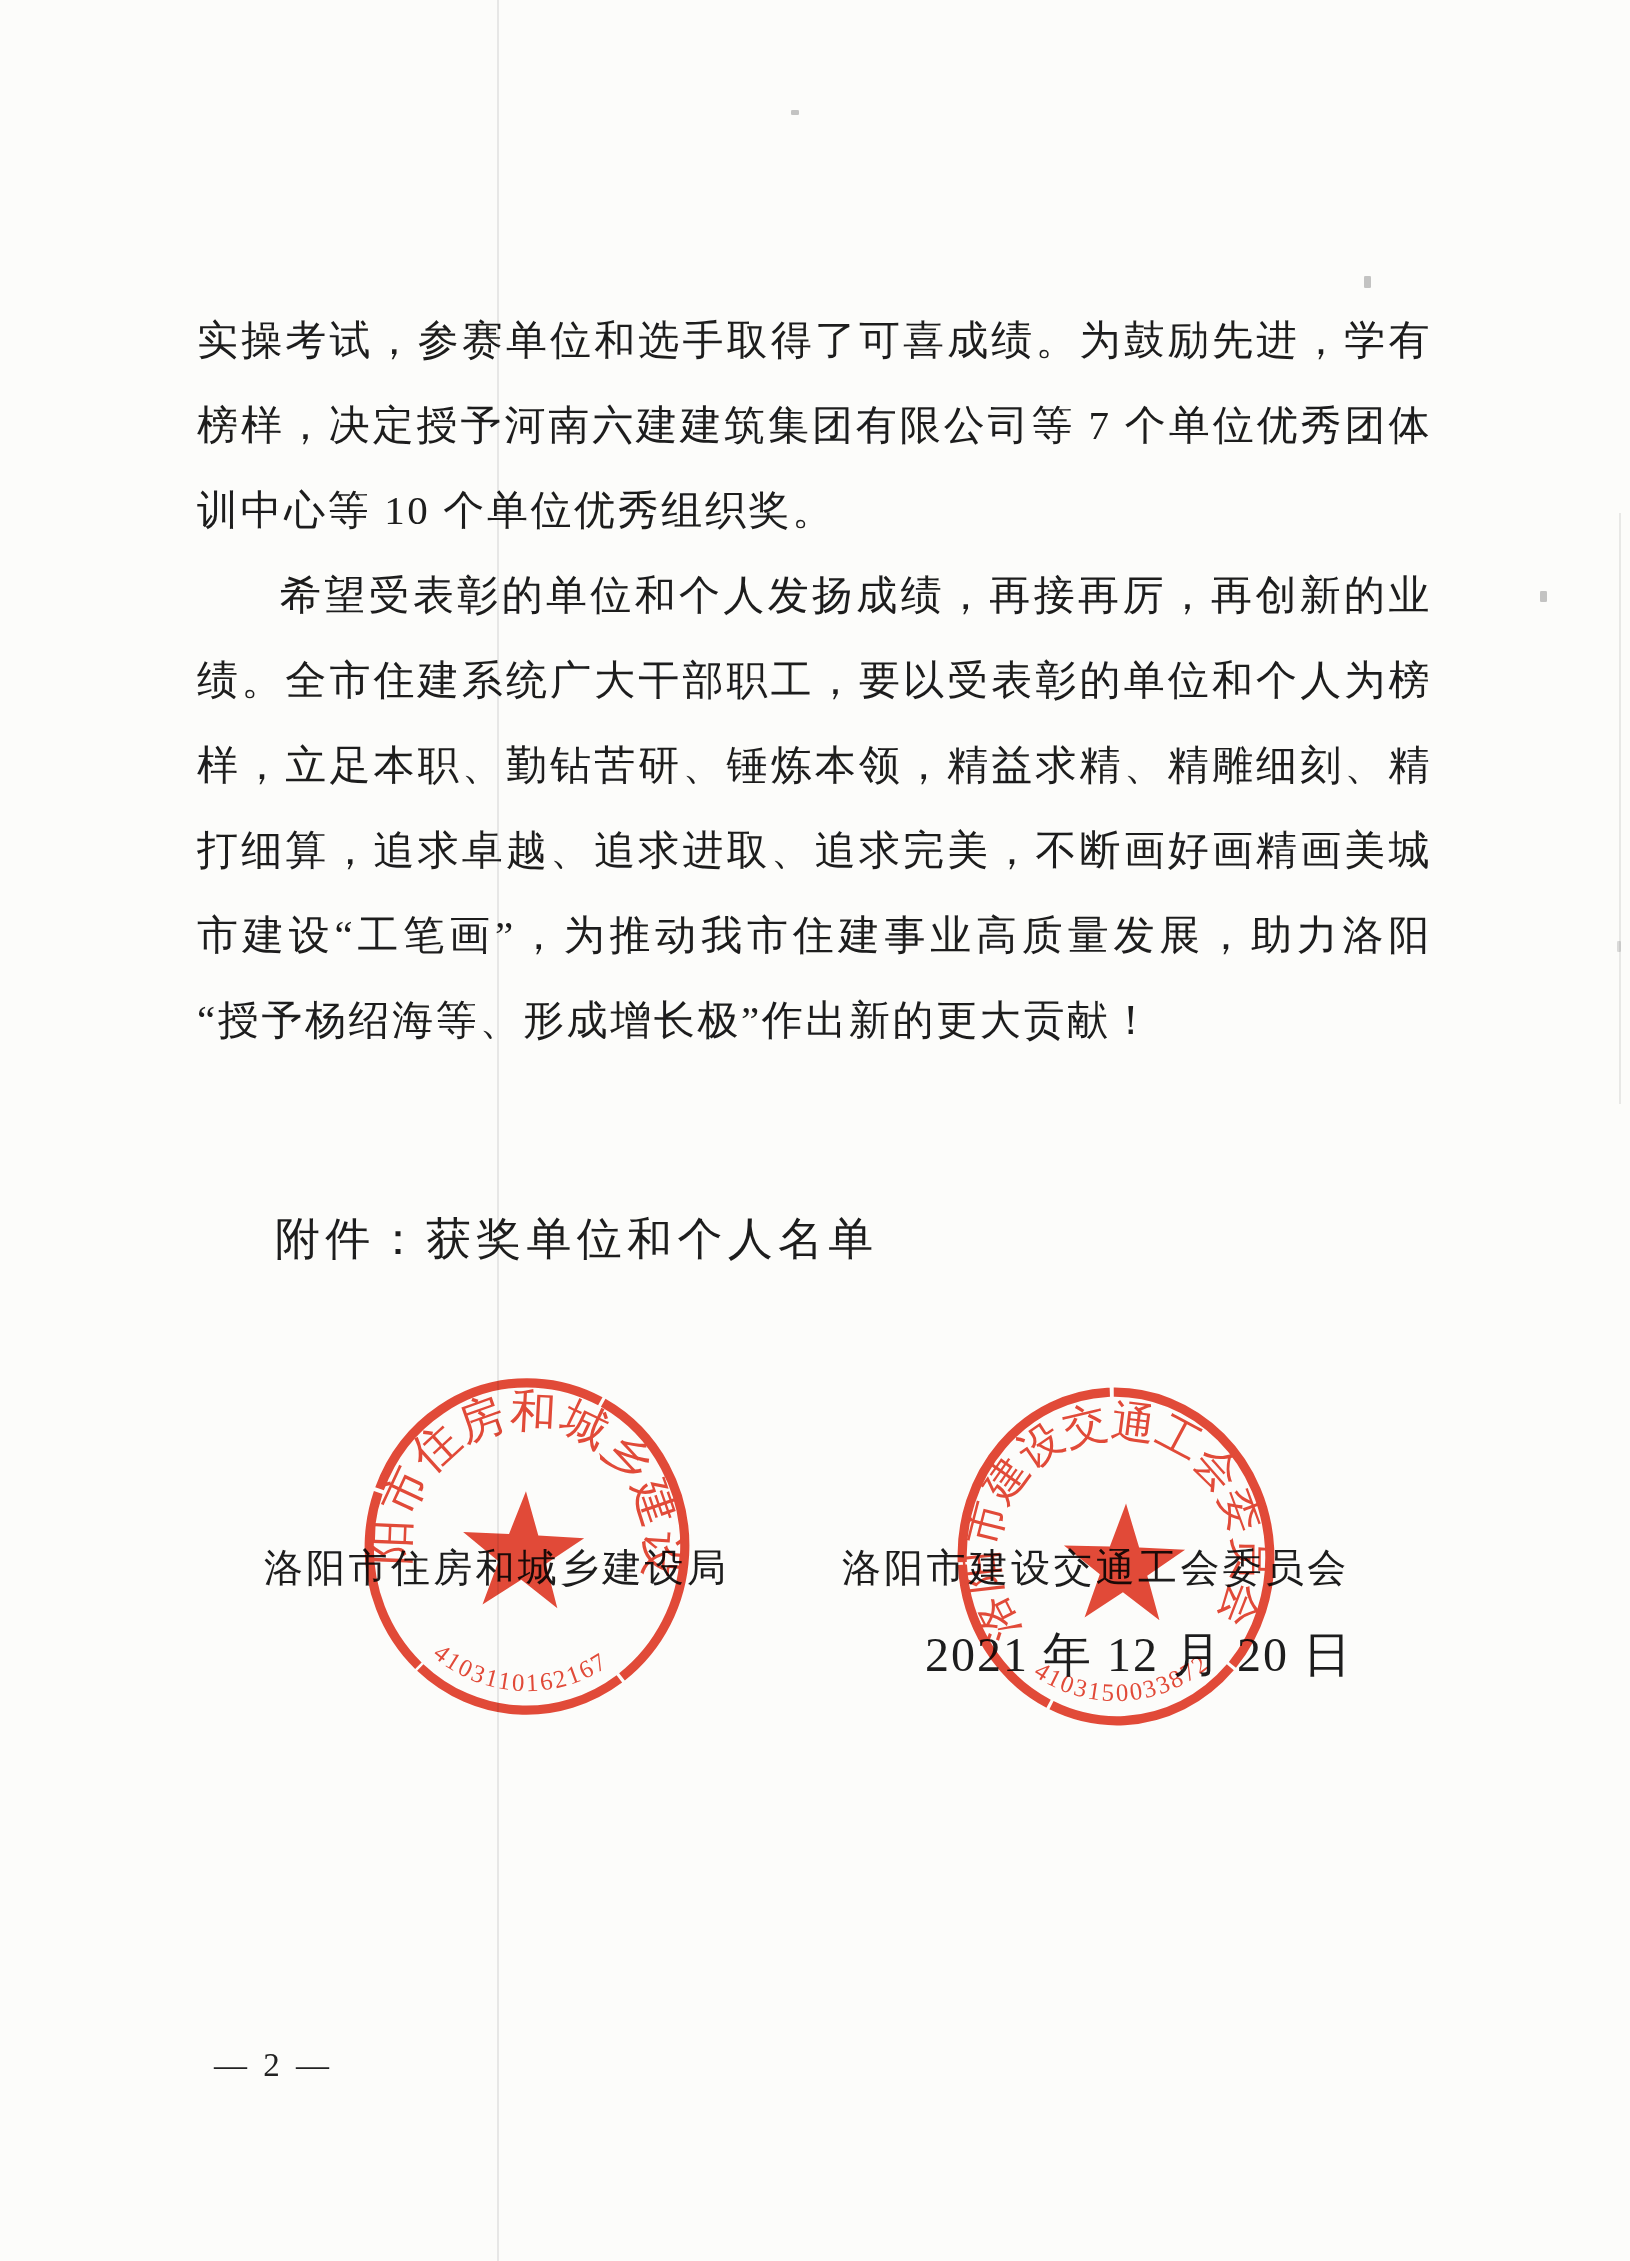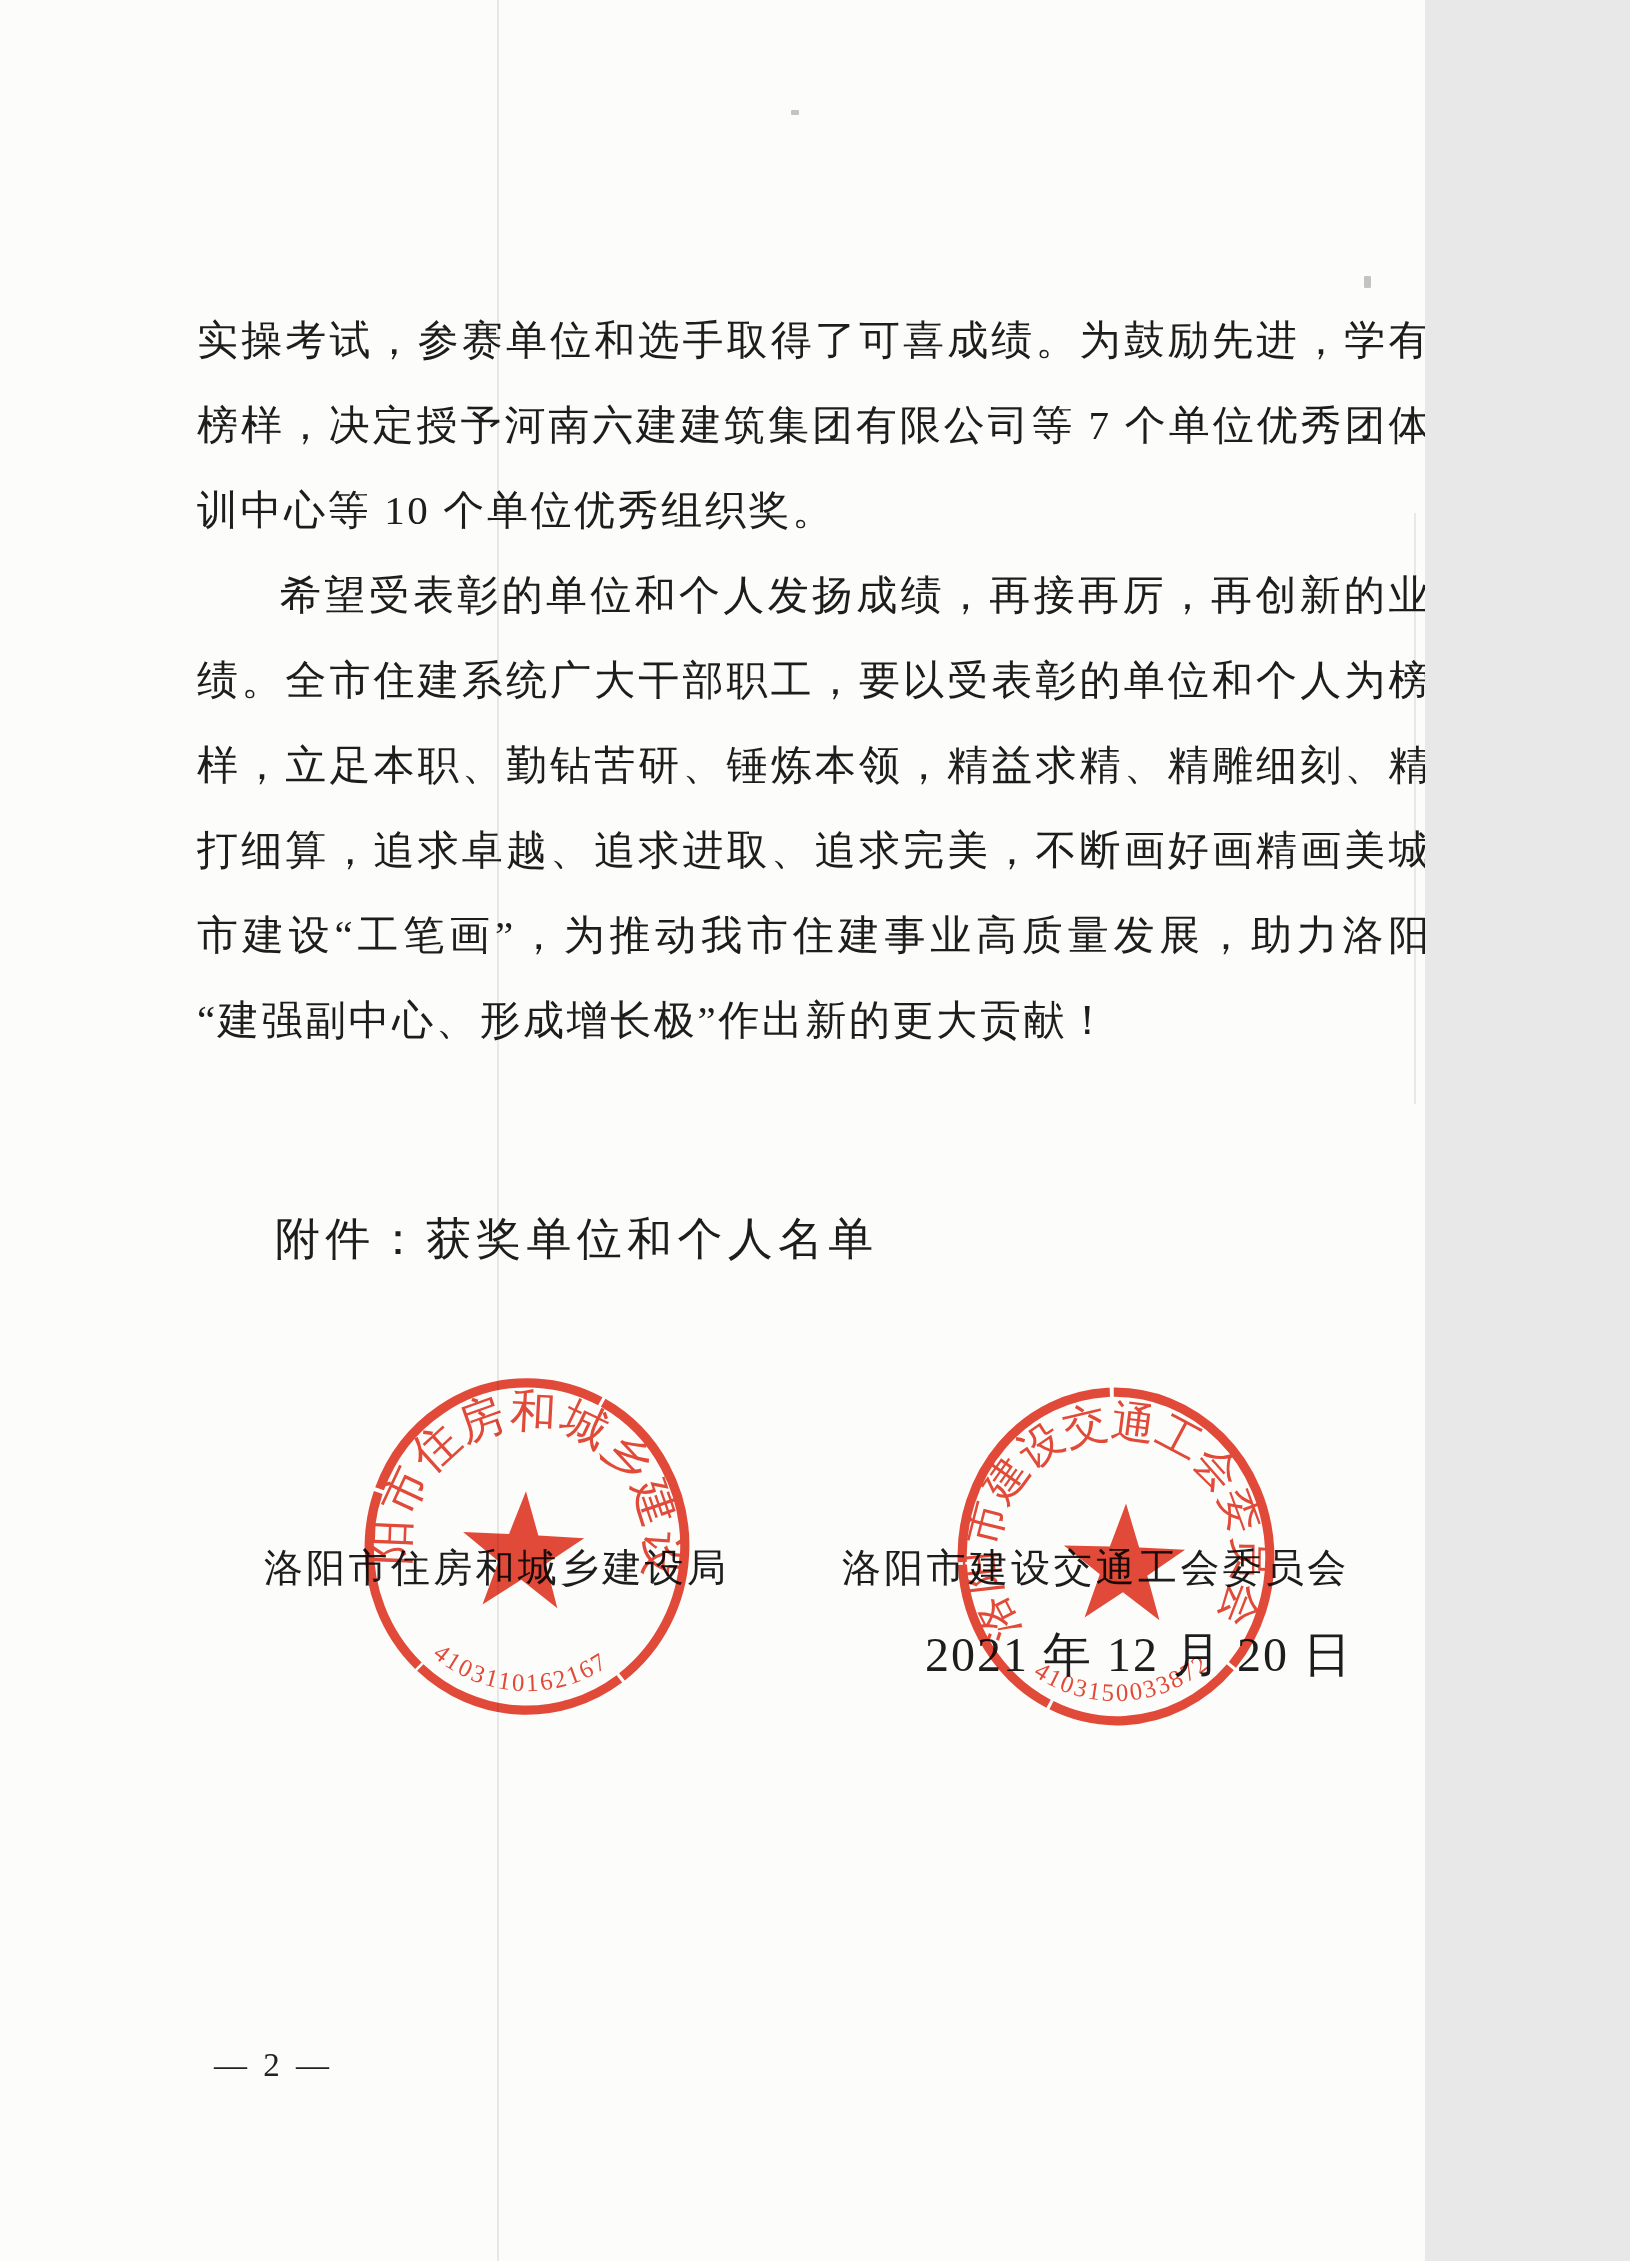--- a/index.html
+++ b/index.html
@@ -1,18 +1,18 @@
 <!DOCTYPE html>
 <html style="font-size:10.5px"><head>
 <meta charset="utf-8">
 <style>
   html,body{margin:0;padding:0;background:#e8e8e8;}
   .page{
     position:relative;
-    width:1425px;height:2261px;
+    width:1630px;height:2261px;
     background:#fcfcfa;
     overflow:hidden;
     font-family:"Liberation Serif","DejaVu Serif",serif;
     color:#1d1d1d;
   }
   
   .crease{
     position:absolute;left:497px;top:0;width:2px;height:100%;
     background:rgba(140,140,140,0.18);
   }
@@ -95,21 +95,21 @@
 
   <main class="body-text">
     <div class="line">实操考试，参赛单位和选手取得了可喜成绩。为鼓励先进，学有</div>
     <div class="line">榜样，决定授予河南六建建筑集团有限公司等 7 个单位优秀团体</div>
     <div class="line para-end">训中心等 10 个单位优秀组织奖。</div>
     <div class="line indent">希望受表彰的单位和个人发扬成绩，再接再厉，再创新的业</div>
     <div class="line">绩。全市住建系统广大干部职工，要以受表彰的单位和个人为榜</div>
     <div class="line">样，立足本职、勤钻苦研、锤炼本领，精益求精、精雕细刻、精</div>
     <div class="line">打细算，追求卓越、追求进取、追求完美，不断画好画精画美城</div>
     <div class="line">市建设“工笔画”，为推动我市住建事业高质量发展，助力洛阳</div>
-    <div class="line para-end">“建强副中心、形成增长极”作出新的更大贡献！</div>
+    <div class="line para-end">“授予杨绍海等、形成增长极”作出新的更大贡献！</div>
   </main>
 
   <div class="attachment">附件：获奖单位和个人名单</div>
 
   <div class="org org-left">洛阳市住房和城乡建设局</div>
   <div class="org org-right">洛阳市建设交通工会委员会</div>
   <div class="date">2021 年 12 月 20 日</div>
 
   <svg class="seal left-seal" width="342" height="355" viewBox="0 0 520 540">
     <defs>

